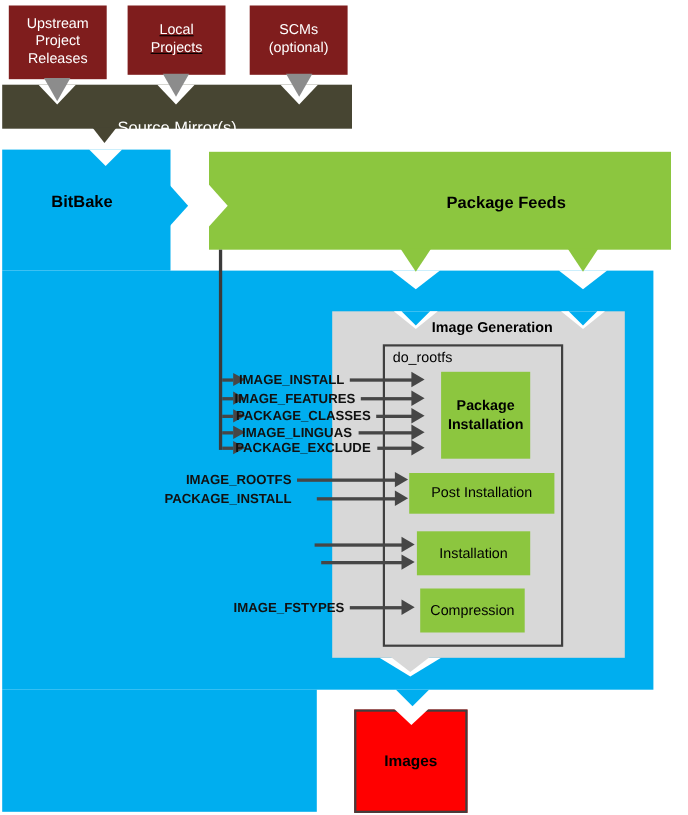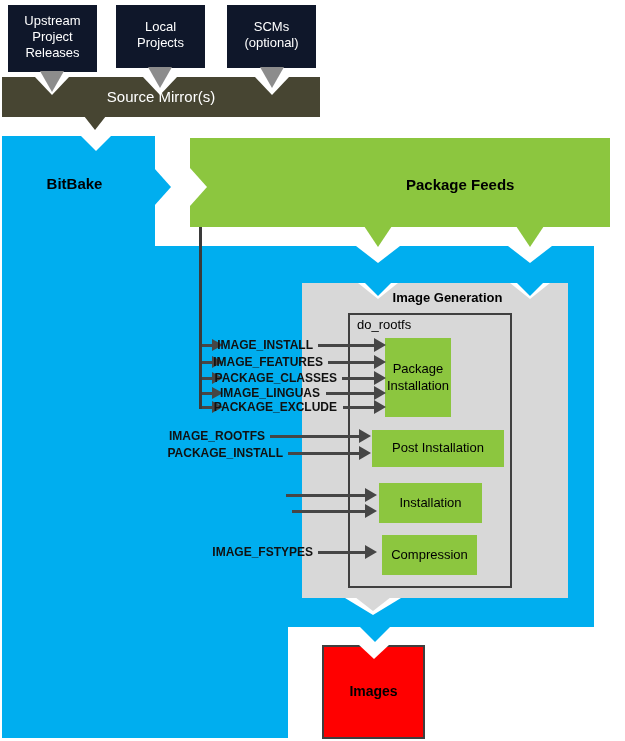--- a/index.html
+++ b/index.html
@@ -5,26 +5,26 @@
   html,body{margin:0;padding:0;background:#ffffff;}
   #canvas{
     position:relative;width:625px;height:741px;background:#ffffff;overflow:hidden;
     font-family:"Liberation Sans", sans-serif;
   }
   .abs{position:absolute;}
   
   .blue{background:#00AEEF;}
   .green{background:#8CC63F;}
   .olive{background:#474532;}
-  .topgray{background:#0f172a;}
+  .topgray{background:#7f1d1d;}
   .ltgray{background:#D8D8D8;}
   
   .tri{position:absolute;width:0;height:0;}
   
-  .node-label{color:#ffffff;text-align:center;white-space:pre-line;line-height:1.22;font-size:13px;}
+  .node-label{color:#ffffff;text-align:center;white-space:pre-line;line-height:1.22;font-size:13px;margin-top:20px;}
   .banner-label{color:#000000;font-weight:bold;font-size:15px;}
   .section-title{color:#000000;font-weight:bold;font-size:13px;text-align:center;}
   .task-label{color:#000000;font-size:13px;}
   .step-box{background:#8CC63F;display:flex;align-items:center;justify-content:center;
             text-align:center;font-size:13px;color:#000;white-space:pre-line;line-height:1.25;}
   .var-label{position:absolute;font-size:12px;font-weight:bold;color:#111;white-space:nowrap;}
   .aline{position:absolute;height:3px;background:#464646;}
   .vline{position:absolute;width:3px;background:#3A3A3A;}
   .images-label{color:#000;font-weight:bold;font-size:14px;}
 </style>
@@ -56,21 +56,21 @@
   <div class="tri" style="left:143px;top:77px;border-left:17px solid transparent;border-right:17px solid transparent;border-top:18px solid #ffffff;"></div>
   <div class="tri" style="left:255px;top:77px;border-left:17px solid transparent;border-right:17px solid transparent;border-top:18px solid #ffffff;"></div>
 
   <div class="abs topgray" style="left:8px;top:5px;width:89px;height:67px;">
     <div class="node-label" style="margin-top:8px;">Upstream
 Project
 Releases</div>
   </div>
   <div class="tri" style="left:40px;top:71px;border-left:12px solid transparent;border-right:12px solid transparent;border-top:21px solid #8C8C8C;"></div>
 
-  <div class="abs topgray" style="left:116px;top:5px;width:89px;height:63px;">
+  <div class="abs topgray" style="left:116px;top:5px;width:89px;height:63px;text-decoration:underline;">
     <div class="node-label" style="margin-top:14px;">Local
 Projects</div>
   </div>
   <div class="tri" style="left:148px;top:67px;border-left:12px solid transparent;border-right:12px solid transparent;border-top:21px solid #8C8C8C;"></div>
 
   <div class="abs topgray" style="left:227px;top:5px;width:89px;height:63px;">
     <div class="node-label" style="margin-top:14px;">SCMs
 (optional)</div>
   </div>
   <div class="tri" style="left:260px;top:67px;border-left:12px solid transparent;border-right:12px solid transparent;border-top:21px solid #8C8C8C;"></div>
@@ -87,21 +87,21 @@
   <div class="tri" style="left:358px;top:283px;border-left:20px solid transparent;border-right:20px solid transparent;border-top:16px solid #ffffff;"></div>
   <div class="tri" style="left:510px;top:283px;border-left:20px solid transparent;border-right:20px solid transparent;border-top:16px solid #ffffff;"></div>
   <div class="tri" style="left:365px;top:283px;border-left:13px solid transparent;border-right:13px solid transparent;border-top:13px solid #00AEEF;"></div>
   <div class="tri" style="left:517px;top:283px;border-left:13px solid transparent;border-right:13px solid transparent;border-top:13px solid #00AEEF;"></div>
 
   <div class="abs section-title" style="left:335px;top:290px;width:225px;">Image Generation</div>
 
   <div class="abs" style="left:348px;top:313px;width:160px;height:271px;border:2px solid #3F3F3F;"></div>
   <div class="abs task-label" style="left:357px;top:317px;">do_rootfs</div>
 
-  <div class="abs step-box" style="left:385px;top:338px;width:66px;height:79px;">
+  <div class="abs step-box" style="left:401px;top:338px;width:81px;height:79px;font-weight:bold;">
     <span>Package
 Installation</span>
   </div>
   <div class="abs step-box" style="left:372px;top:430px;width:132px;height:37px;">
     <span>Post Installation</span>
   </div>
   <div class="abs step-box" style="left:379px;top:483px;width:103px;height:40px;">
     <span>Installation</span>
   </div>
   <div class="abs step-box" style="left:382px;top:535px;width:95px;height:40px;">
@@ -120,21 +120,21 @@
   <div class="tri" style="left:212px;top:387px;border-top:6px solid transparent;border-bottom:6px solid transparent;border-left:11px solid #464646;"></div>
   <div class="aline" style="left:202px;top:406px;width:10px;"></div>
   <div class="tri" style="left:212px;top:401px;border-top:6px solid transparent;border-bottom:6px solid transparent;border-left:11px solid #464646;"></div>
 
   <div class="var-label" style="right:312px;top:338px;">IMAGE_INSTALL</div>
   <div class="var-label" style="right:302px;top:355px;">IMAGE_FEATURES</div>
   <div class="var-label" style="right:288px;top:371px;">PACKAGE_CLASSES</div>
   <div class="var-label" style="right:305px;top:386px;">IMAGE_LINGUAS</div>
   <div class="var-label" style="right:288px;top:400px;">PACKAGE_EXCLUDE</div>
   <div class="var-label" style="right:360px;top:429px;">IMAGE_ROOTFS</div>
-  <div class="var-label" style="right:342px;top:446px;">PACKAGE_INSTALL</div>
+  <div class="var-label" style="right:360px;top:446px;">PACKAGE_INSTALL</div>
   <div class="var-label" style="right:312px;top:545px;">IMAGE_FSTYPES</div>
 
   <div class="aline" style="left:318px;top:344px;width:58px;"></div>
   <div class="tri" style="left:374px;top:338px;border-top:7px solid transparent;border-bottom:7px solid transparent;border-left:12px solid #464646;"></div>
   <div class="aline" style="left:328px;top:361px;width:48px;"></div>
   <div class="tri" style="left:374px;top:355px;border-top:7px solid transparent;border-bottom:7px solid transparent;border-left:12px solid #464646;"></div>
   <div class="aline" style="left:342px;top:377px;width:34px;"></div>
   <div class="tri" style="left:374px;top:371px;border-top:7px solid transparent;border-bottom:7px solid transparent;border-left:12px solid #464646;"></div>
   <div class="aline" style="left:326px;top:392px;width:50px;"></div>
   <div class="tri" style="left:374px;top:386px;border-top:7px solid transparent;border-bottom:7px solid transparent;border-left:12px solid #464646;"></div>

